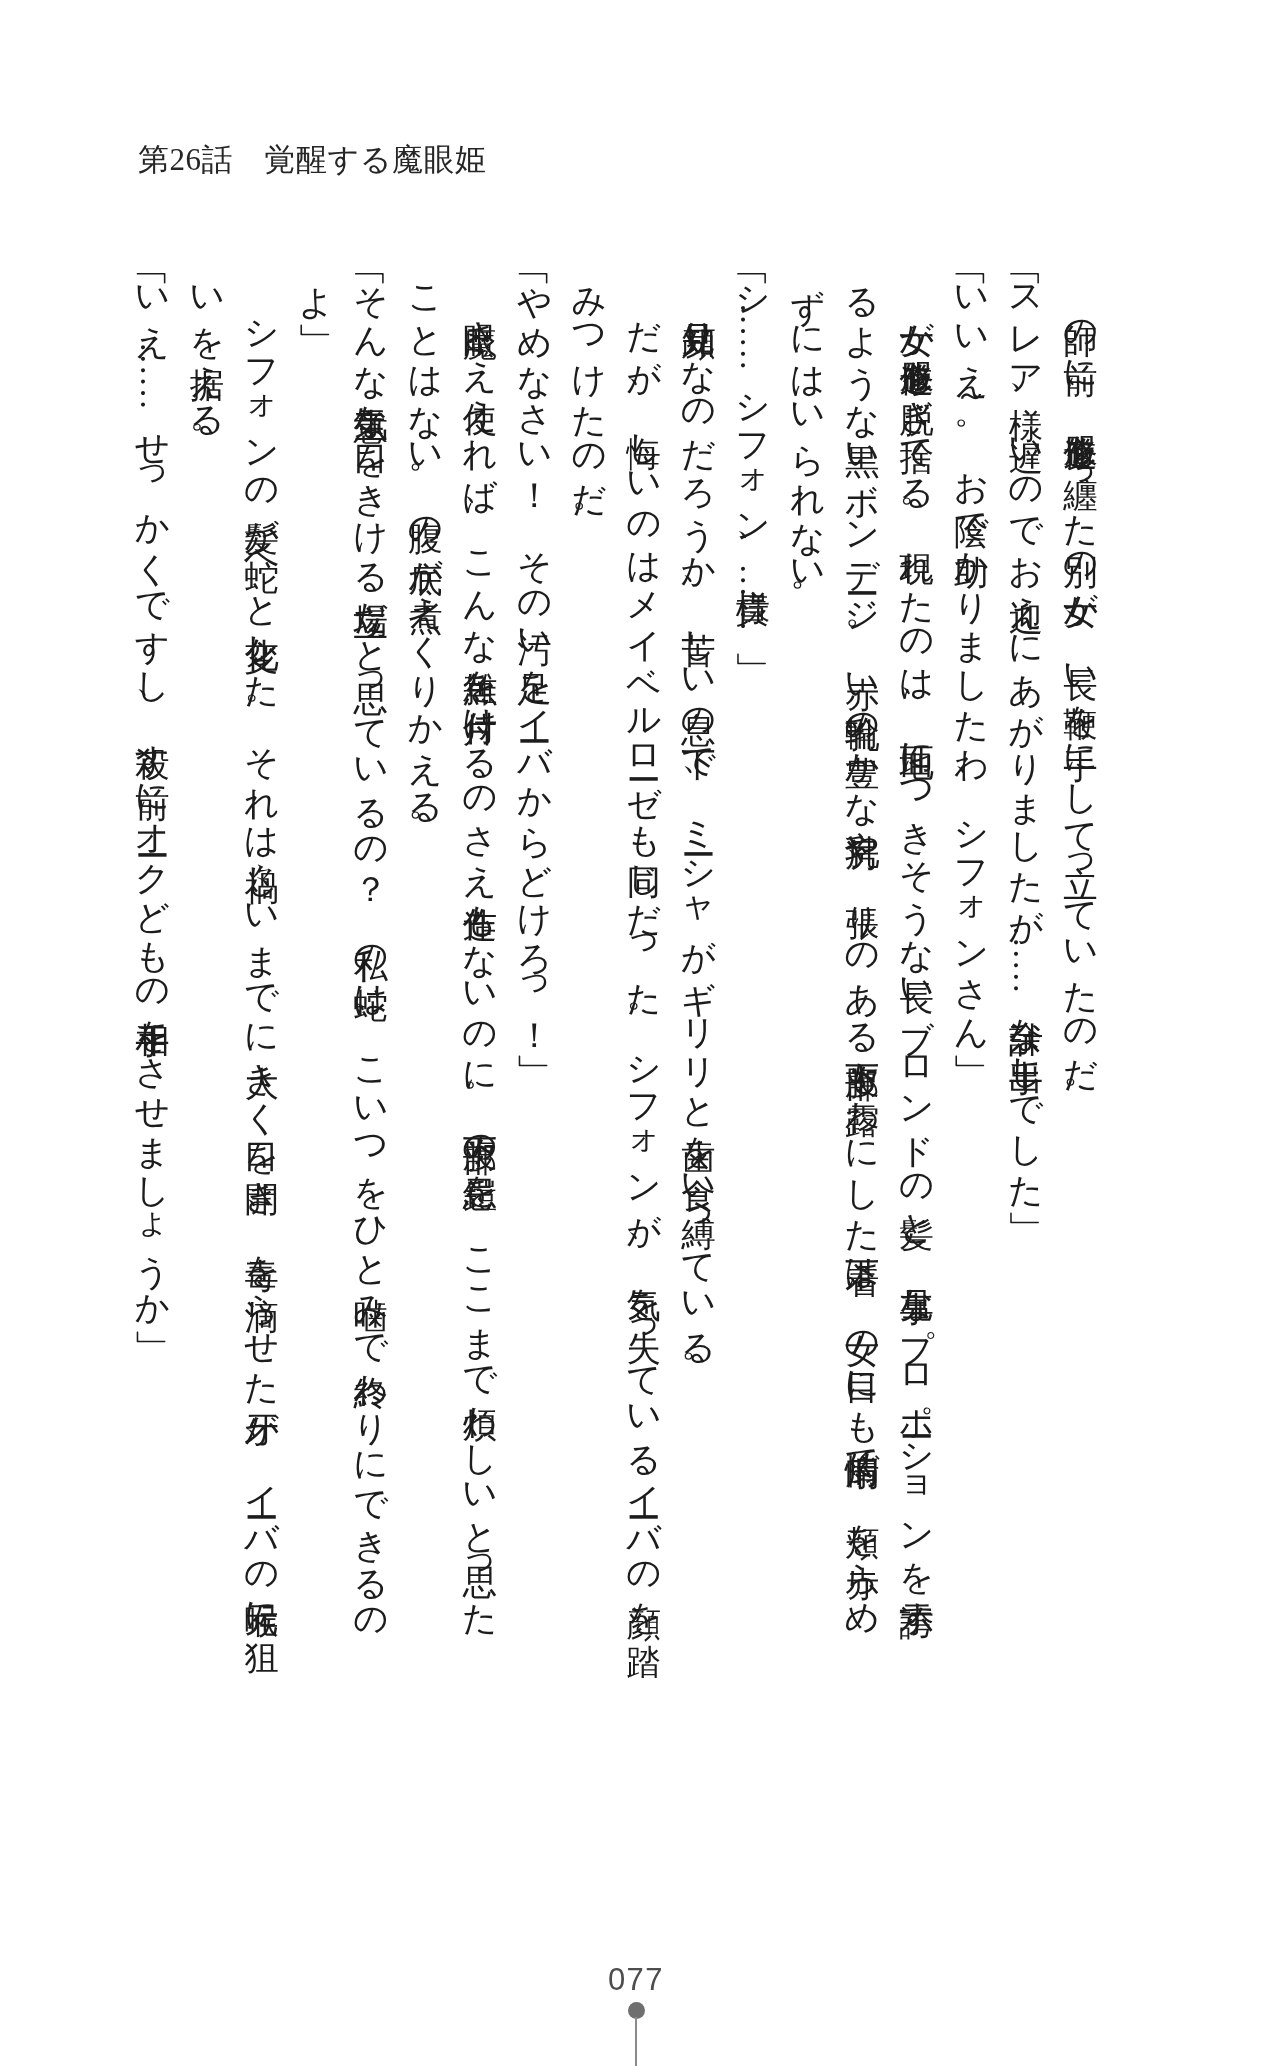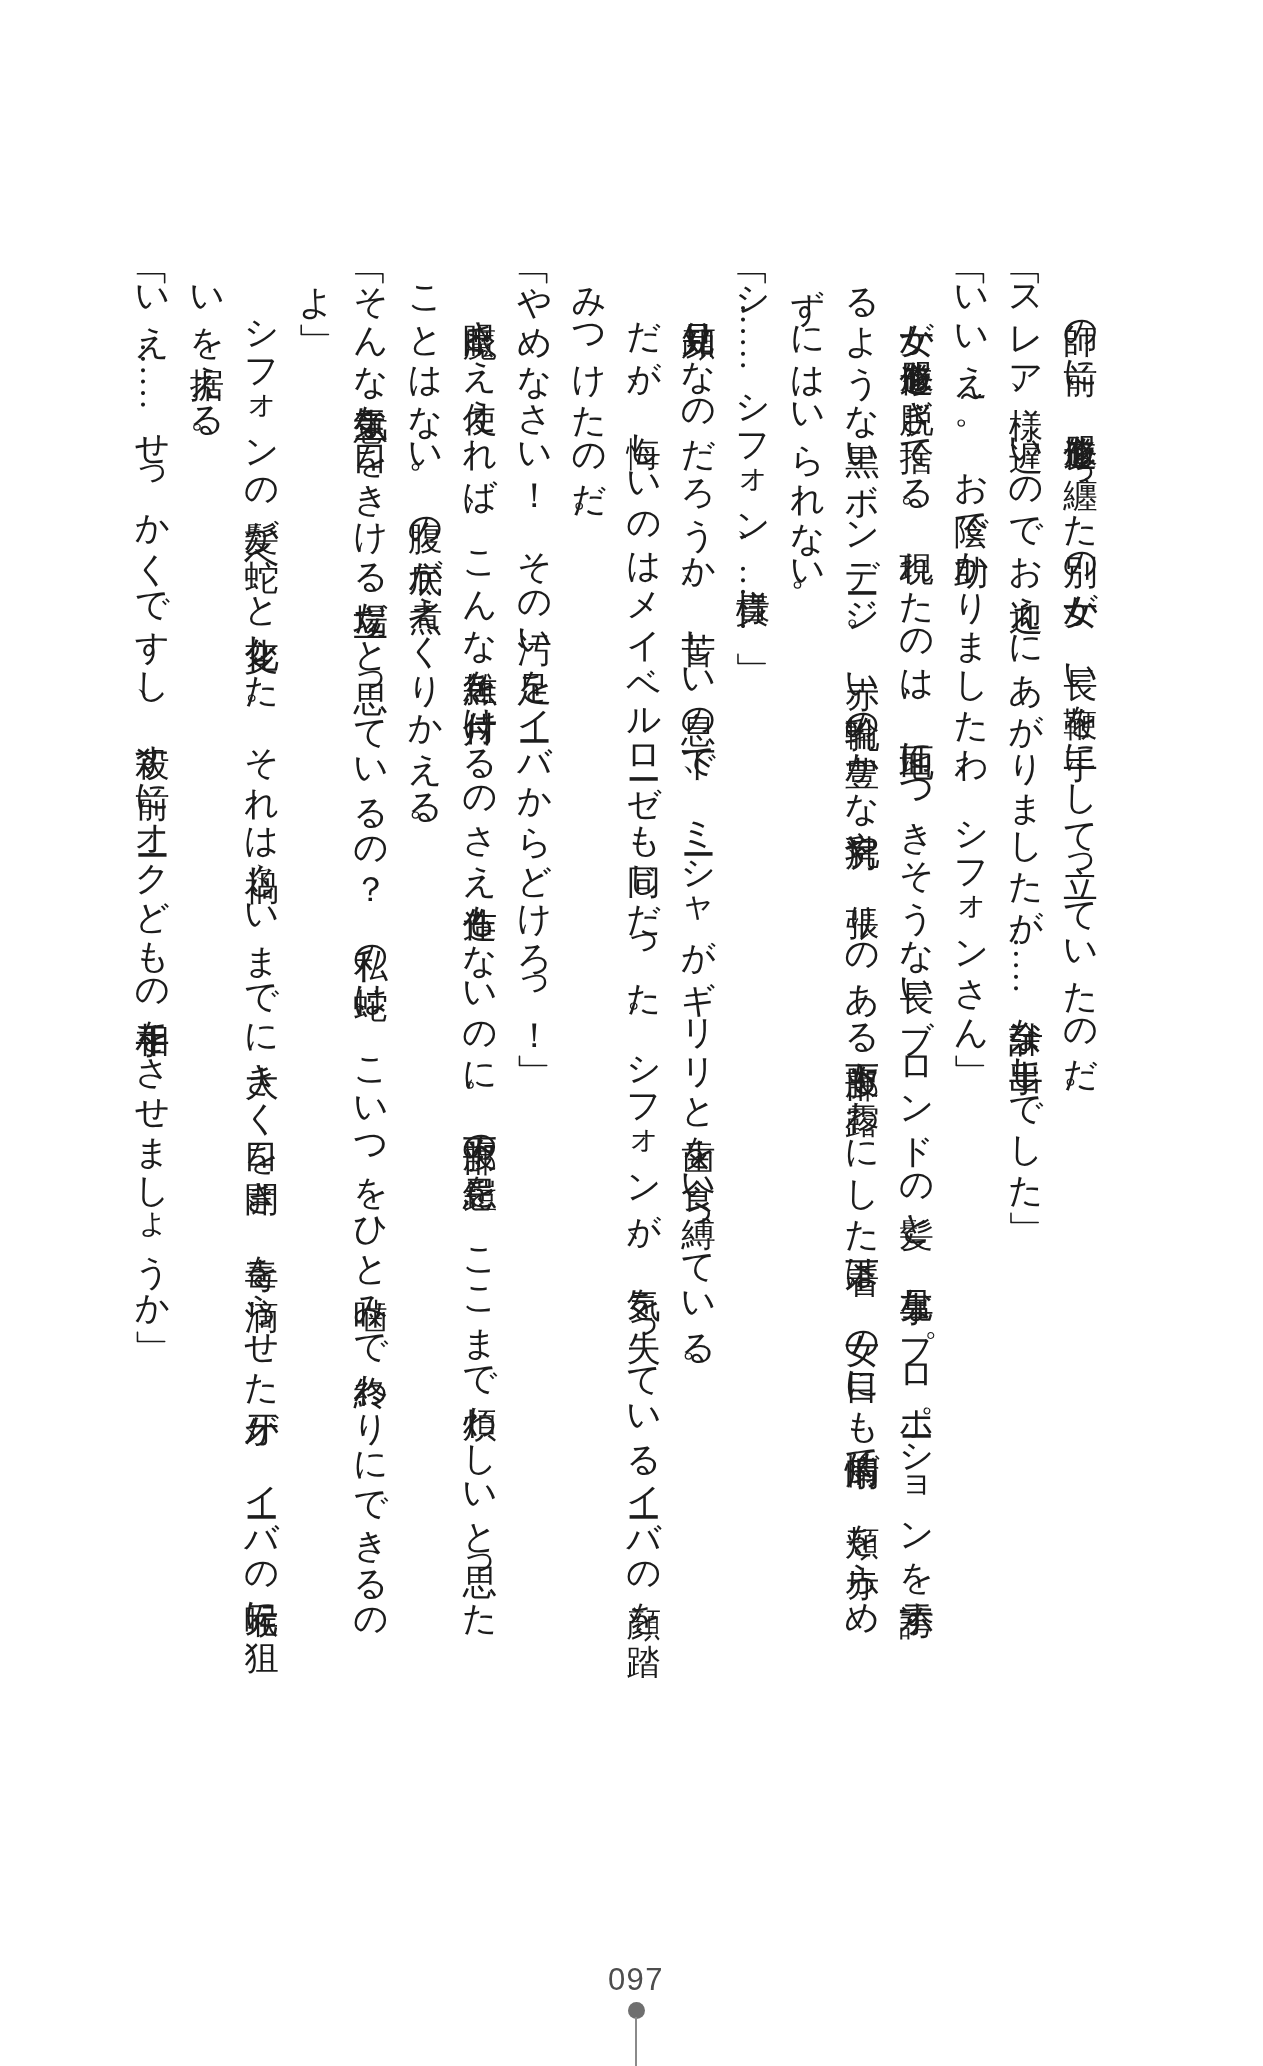--- a/index.html
+++ b/index.html
@@ -74,34 +74,35 @@
     width: 2px;
     height: 49px;
     background: #8a8a8a;
   }
 </style>
 </head>
 <body>
 
 <div class="page">
 
+  <div class="chapter-header">第26話　覚醒する魔眼姫</div>
 
   <div class="text-block">
     <p class="indent">師の前に、修道服を纏った別の女が、長い鞭を手にして立っていたのだ。</p>
     <p>「スレア様、遅いのでお迎えにあがりましたが……余計な手出しでした」</p>
     <p>「いいえ～。お陰で助かりましたわ、シフォンさん」</p>
     <p class="indent">女が修道服を脱ぎ捨てる。現れたのは、地面につきそうな長いブロンドの髪と、見事なプロポーションを誇示するような黒いボンデージ。赤い乳輪の豊かな乳房や、張りのある下腹部も露わにした下着は、女の目にも扇情的で、頬を赤らめずにはいられない。</p>
     <p>「シ……シフォン、貴様……」</p>
     <p class="indent">顔見知りなのだろうか、苦しい息の下で、ミーシャがギリリと歯を食い縛っている。</p>
     <p class="indent">だが、悔しいのはメイベルローゼも同じだった。シフォンが、気を失っているイーバの顔を踏みつけたのだ。</p>
     <p>「やめなさい！　その汚い足をイーバからどけろっ！」</p>
     <p class="indent">魔眼さえ使えれば、こんな雑魚を片付けるのさえ造作もないのに。下腹部の忌鎧を、ここまで煩わしいと思ったことはない。腹の底が煮えくりかえる。</p>
     <p>「そんな生意気な口をきける立場だと思っているの？　私の蛇は、こいつをひと噛みで終わりにできるのよ」</p>
     <p class="indent">シフォンの髪が蛇へと変化した。それは禍々しいまでに大きく口を開き、毒を滴らせた牙が、イーバの喉元に狙いを据える。</p>
     <p>「いえ……せっかくですし、殺す前にオークどもの相手をさせましょうか」</p>
   </div>
 
-  <div class="page-number">097</div>
+  <div class="page-number">077</div>
 
   <div class="footer-dot"></div>
   <div class="footer-line"></div>
 
 </div>
 
 </body></html>

